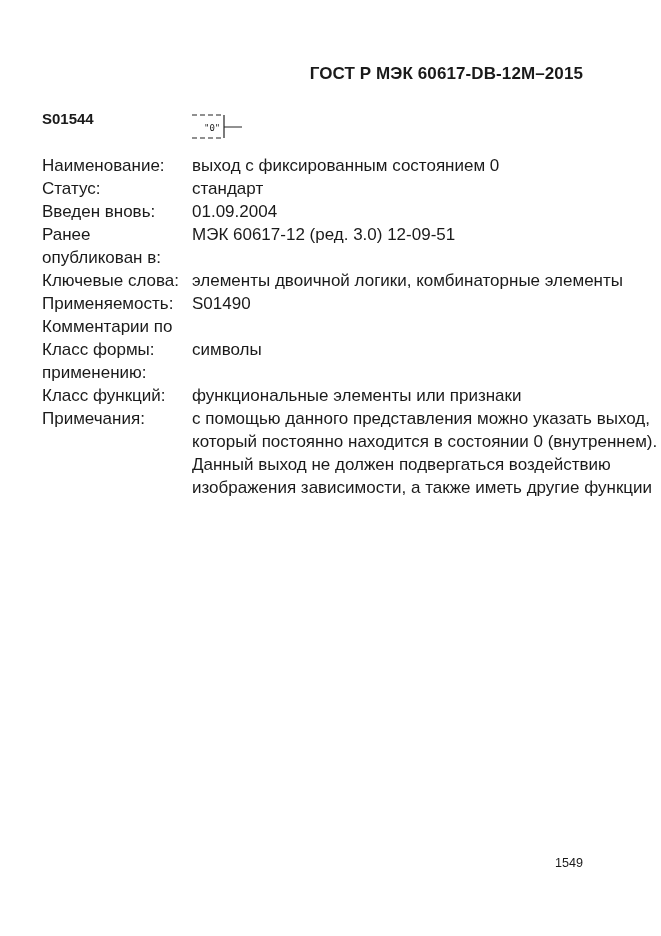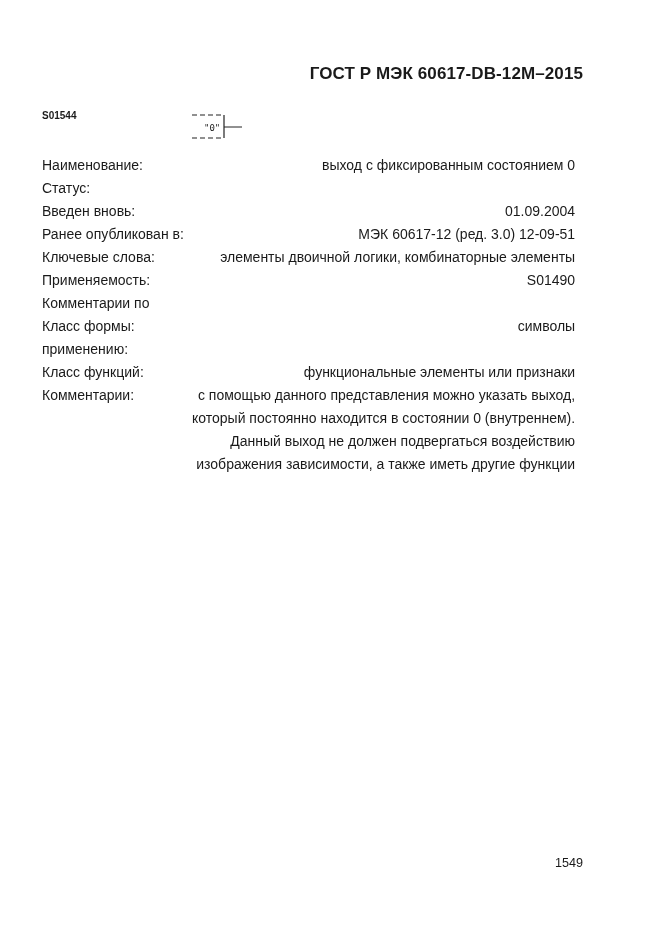--- a/index.html
+++ b/index.html
@@ -20,48 +20,47 @@
       top: 64px;
       right: 78px;
       font-size: 17px;
       font-weight: bold;
       letter-spacing: 0.1px;
     }
     .code {
       position: absolute;
       top: 110px;
       left: 42px;
-      font-size: 10px;
+      font-size: 15px;
       font-weight: bold;
     }
     .symbol {
       position: absolute;
       top: 112px;
       left: 190px;
       width: 60px;
       height: 30px;
     }
     .rows {
       position: absolute;
       top: 154px;
       left: 42px;
-      font-size: 14px;
+      font-size: 17px;
       line-height: 23px;
     }
     .row {
       display: flex;
     }
     .label {
       width: 150px;
       flex: 0 0 150px;
     }
     .value {
       flex: 1;
       white-space: nowrap;
-      text-align: right;
     }
     .value-lines div {
       white-space: nowrap;
     }
     .page-num {
       position: absolute;
       top: 856px;
       right: 78px;
       font-size: 12.6px;
     }
@@ -83,20 +82,21 @@
   </svg>
 </div>
 
 <div class="rows">
   <div class="row">
     <div class="label">Наименование:</div>
     <div class="value">выход с фиксированным состоянием 0</div>
   </div>
   <div class="row">
     <div class="label">Статус:</div>
+    <div class="value">стандарт</div>
   </div>
   <div class="row">
     <div class="label">Введен вновь:</div>
     <div class="value">01.09.2004</div>
   </div>
   <div class="row">
     <div class="label">Ранее опубликован в:</div>
     <div class="value">МЭК 60617-12 (ред. 3.0) 12-09-51</div>
   </div>
   <div class="row">
@@ -116,21 +116,21 @@
   </div>
   <div class="row">
     <div class="label">применению:</div>
     <div class="value"></div>
   </div>
   <div class="row">
     <div class="label">Класс функций:</div>
     <div class="value">функциональные элементы или признаки</div>
   </div>
   <div class="row">
-    <div class="label">Комментарии:</div>
+    <div class="label">Примечания:</div>
     <div class="value value-lines">
       <div>с помощью данного представления можно указать выход,</div>
       <div>который постоянно находится в состоянии 0 (внутреннем).</div>
       <div>Данный выход не должен подвергаться воздействию</div>
       <div>изображения зависимости, а также иметь другие функции</div>
     </div>
   </div>
 </div>
 
 <div class="page-num">1549</div>

